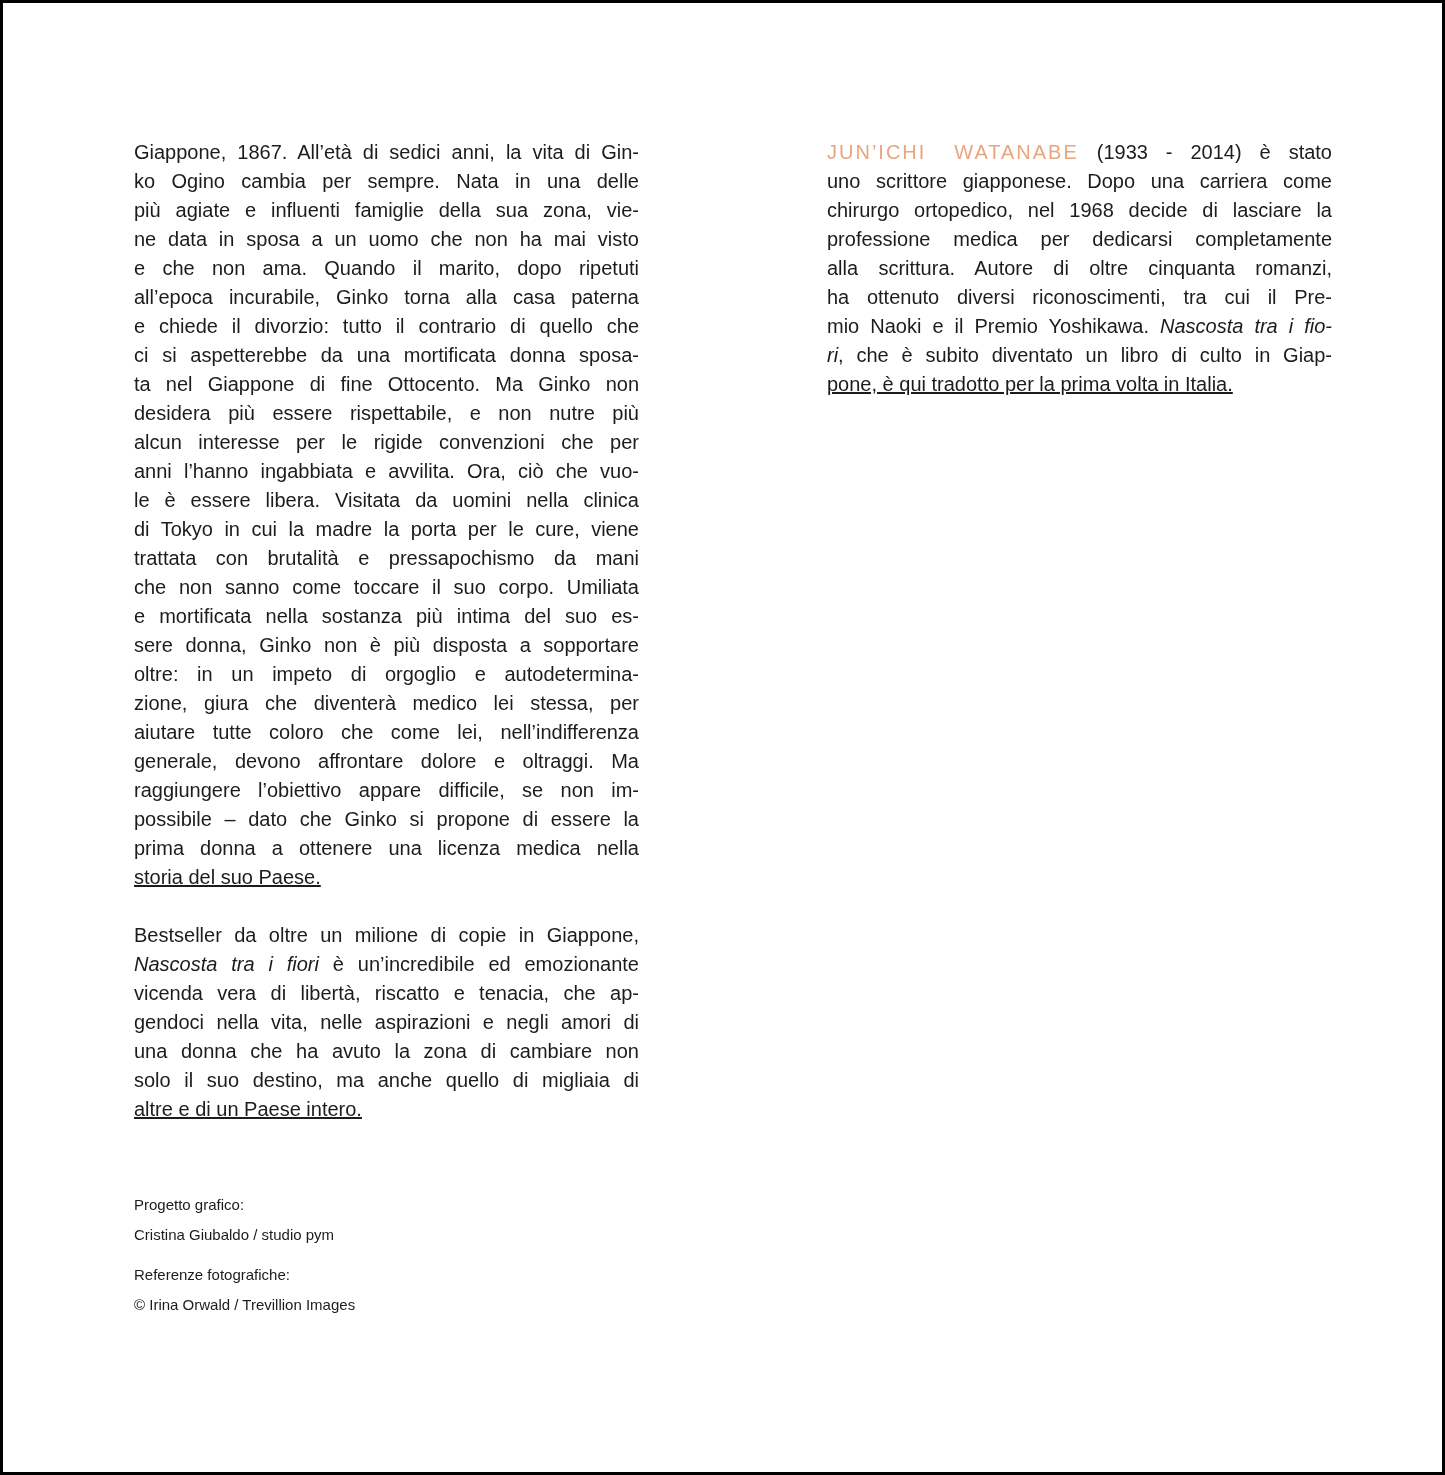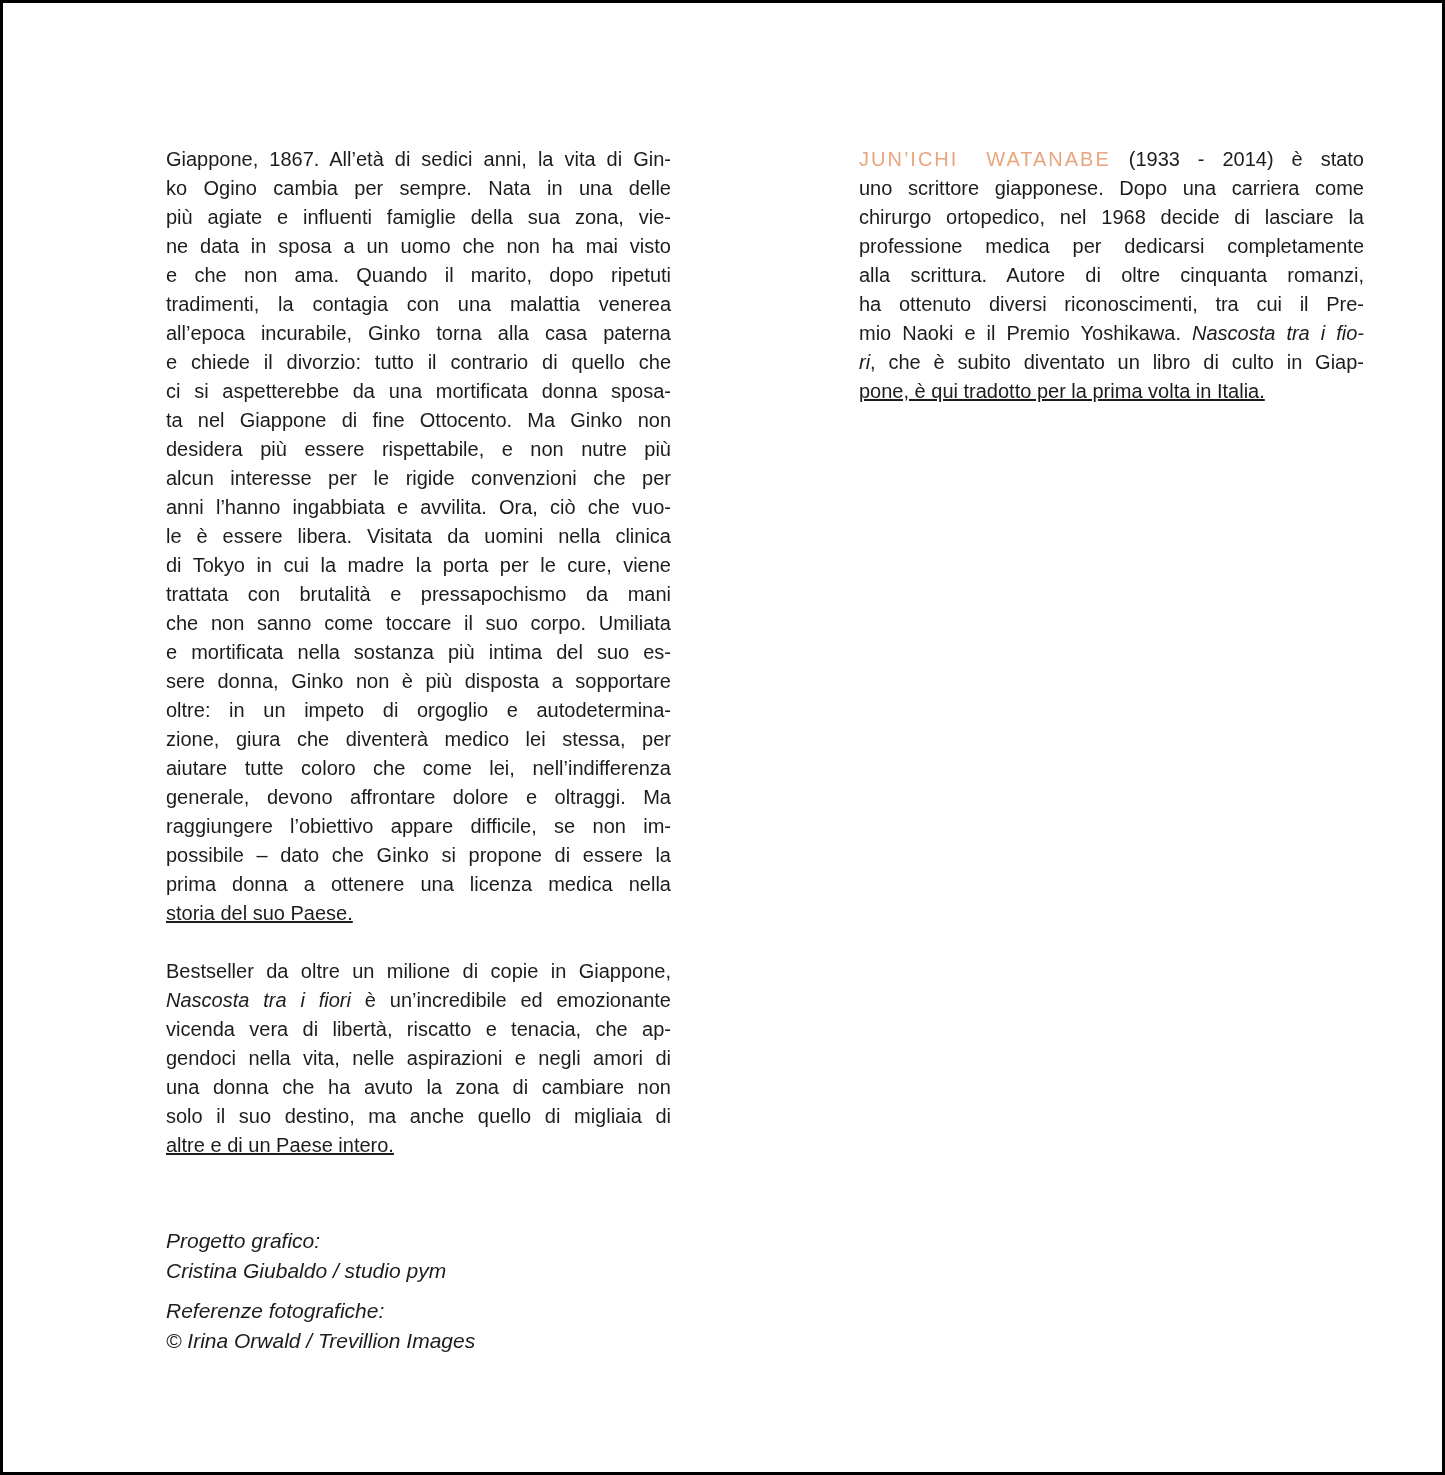--- a/index.html
+++ b/index.html
@@ -13,23 +13,22 @@
     width: 1445px;
     height: 1475px;
     box-sizing: border-box;
     background: #ffffff;
     border: 3px solid #000000;
     overflow: hidden;
     color: #1c1c1a;
   }
   .col {
     position: absolute;
-    top: 142px;
+    top: 135px;
     width: 505px;
-    margin-left: 32px;
   }
   .col.left  { left: 131px; }
   .col.right { left: 824px; }
 
   .para {
     font-size: 20px;
     line-height: 29px;
     color: #1c1c1a;
   }
   
@@ -47,45 +46,43 @@
   .seg-italic { font-style: italic; }
   .seg-accent {
     color: var(--accent, #e9a57e);
     font-weight: normal;
     letter-spacing: 2px;
     word-spacing: 8px;
   }
 
   .credits {
     margin-top: 66px;
-    font-size: 21px;
+    font-size: 15px;
     line-height: 30px;
     color: #1c1c1a;
-    font-style: italic;
   }
   .credit-block .jline,
   .credit-block .jline.jlast {
     text-align: left;
     text-align-last: left;
   }
   .credit-block + .credit-block { margin-top: 10px; }
 </style>
 </head>
 <body>
 
 <div class="page">
 
   <div class="col left">
     <div class="para">
         <div class="jline">Giappone, 1867. All’età di sedici anni, la vita di Gin-</div>
         <div class="jline">ko Ogino cambia per sempre. Nata in una delle</div>
         <div class="jline">più agiate e influenti famiglie della sua zona, vie-</div>
         <div class="jline">ne data in sposa a un uomo che non ha mai visto</div>
         <div class="jline">e che non ama. Quando il marito, dopo ripetuti</div>
-        <div class="jline">tradimenti, la contagia con una malattia venerea</div>
         <div class="jline">all’epoca incurabile, Ginko torna alla casa paterna</div>
         <div class="jline">e chiede il divorzio: tutto il contrario di quello che</div>
         <div class="jline">ci si aspetterebbe da una mortificata donna sposa-</div>
         <div class="jline">ta nel Giappone di fine Ottocento. Ma Ginko non</div>
         <div class="jline">desidera più essere rispettabile, e non nutre più</div>
         <div class="jline">alcun interesse per le rigide convenzioni che per</div>
         <div class="jline">anni l’hanno ingabbiata e avvilita. Ora, ciò che vuo-</div>
         <div class="jline">le è essere libera. Visitata da uomini nella clinica</div>
         <div class="jline">di Tokyo in cui la madre la porta per le cure, viene</div>
         <div class="jline">trattata con brutalità e pressapochismo da mani</div>

